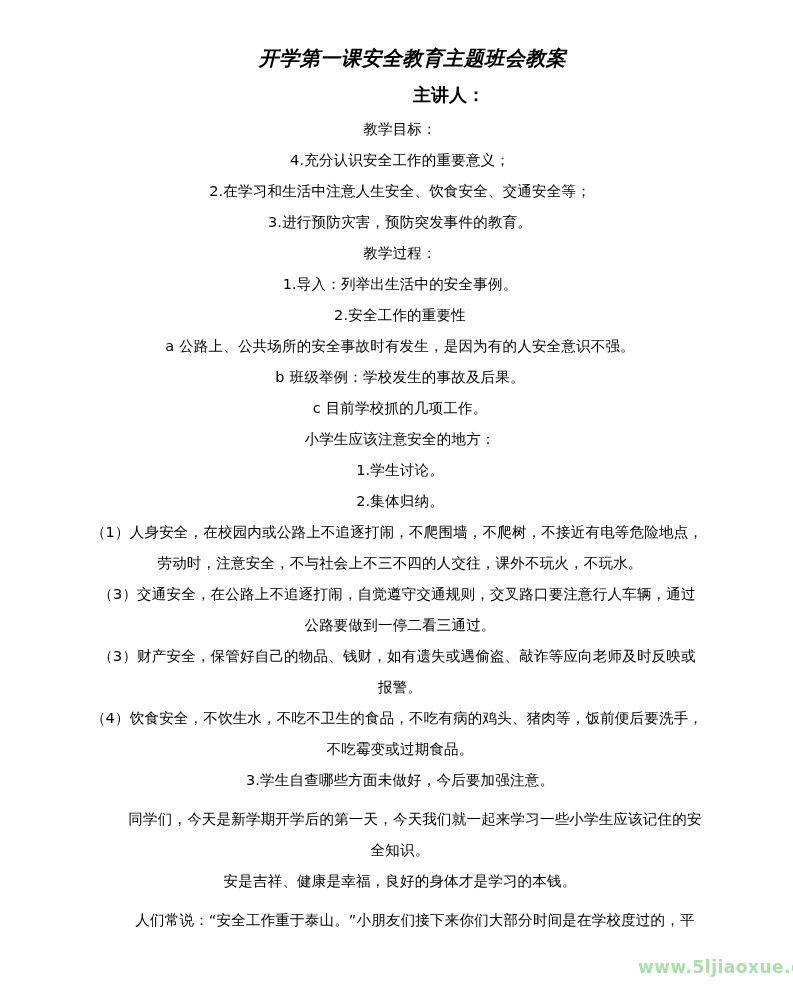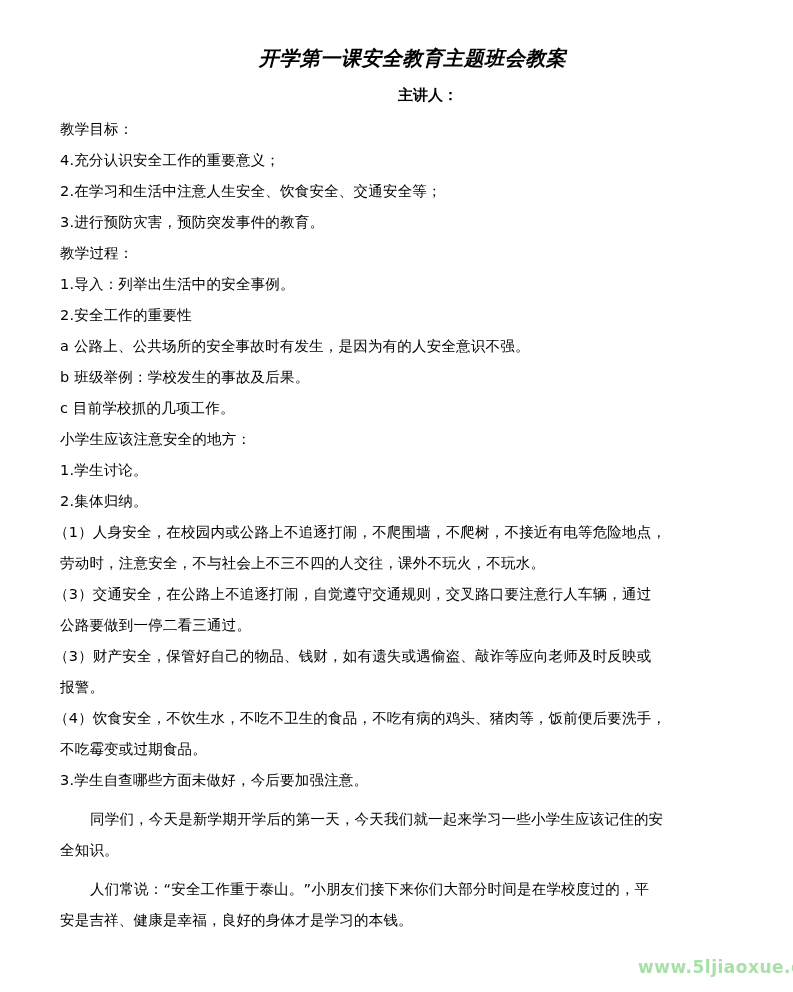--- a/index.html
+++ b/index.html
@@ -33,31 +33,32 @@
       font-weight: bold;
       font-size: 20px;
       line-height: 28px;
       letter-spacing: 0.5px;
       padding-left: 16px;
       font-style: italic;
     }
     .speaker {
       position: absolute;
       top: 84px;
-      left: 398px;
+      left: 413px;
       font-family: Liberation Serif, serif;
       font-weight: bold;
-      font-size: 15px;
+      font-size: 18px;
       line-height: 22px;
     }
     .body {
       position: absolute;
-      left: 60px;
+      left: 70px;
       top: 114px;
       width: 660px;
+      text-align: center;
     }
     .line {
       font-size: 14.5px;
       line-height: 31px;
       height: 31px;
       white-space: nowrap;
       letter-spacing: 0.2px;
     }
     .line.sub {
       margin-left: -6px;
@@ -101,18 +102,18 @@
     <div class="line">劳动时，注意安全，不与社会上不三不四的人交往，课外不玩火，不玩水。</div>
     <div class="line sub">（3）交通安全，在公路上不追逐打闹，自觉遵守交通规则，交叉路口要注意行人车辆，通过</div>
     <div class="line">公路要做到一停二看三通过。</div>
     <div class="line sub">（3）财产安全，保管好自己的物品、钱财，如有遗失或遇偷盗、敲诈等应向老师及时反映或</div>
     <div class="line">报警。</div>
     <div class="line sub">（4）饮食安全，不饮生水，不吃不卫生的食品，不吃有病的鸡头、猪肉等，饭前便后要洗手，</div>
     <div class="line">不吃霉变或过期食品。</div>
     <div class="line">3.学生自查哪些方面未做好，今后要加强注意。</div>
     <div class="line indent">同学们，今天是新学期开学后的第一天，今天我们就一起来学习一些小学生应该记住的安</div>
     <div class="line">全知识。</div>
+    <div class="line">安是吉祥、健康是幸福，良好的身体才是学习的本钱。</div>
     <div class="line indent">人们常说：“安全工作重于泰山。”小朋友们接下来你们大部分时间是在学校度过的，平</div>
-    <div class="line">安是吉祥、健康是幸福，良好的身体才是学习的本钱。</div>
   </div>
 
   <div class="watermark" style="color: rgb(168, 224, 168);">www.5ljiaoxue.cn</div>
 </div>
 
 </body></html>

